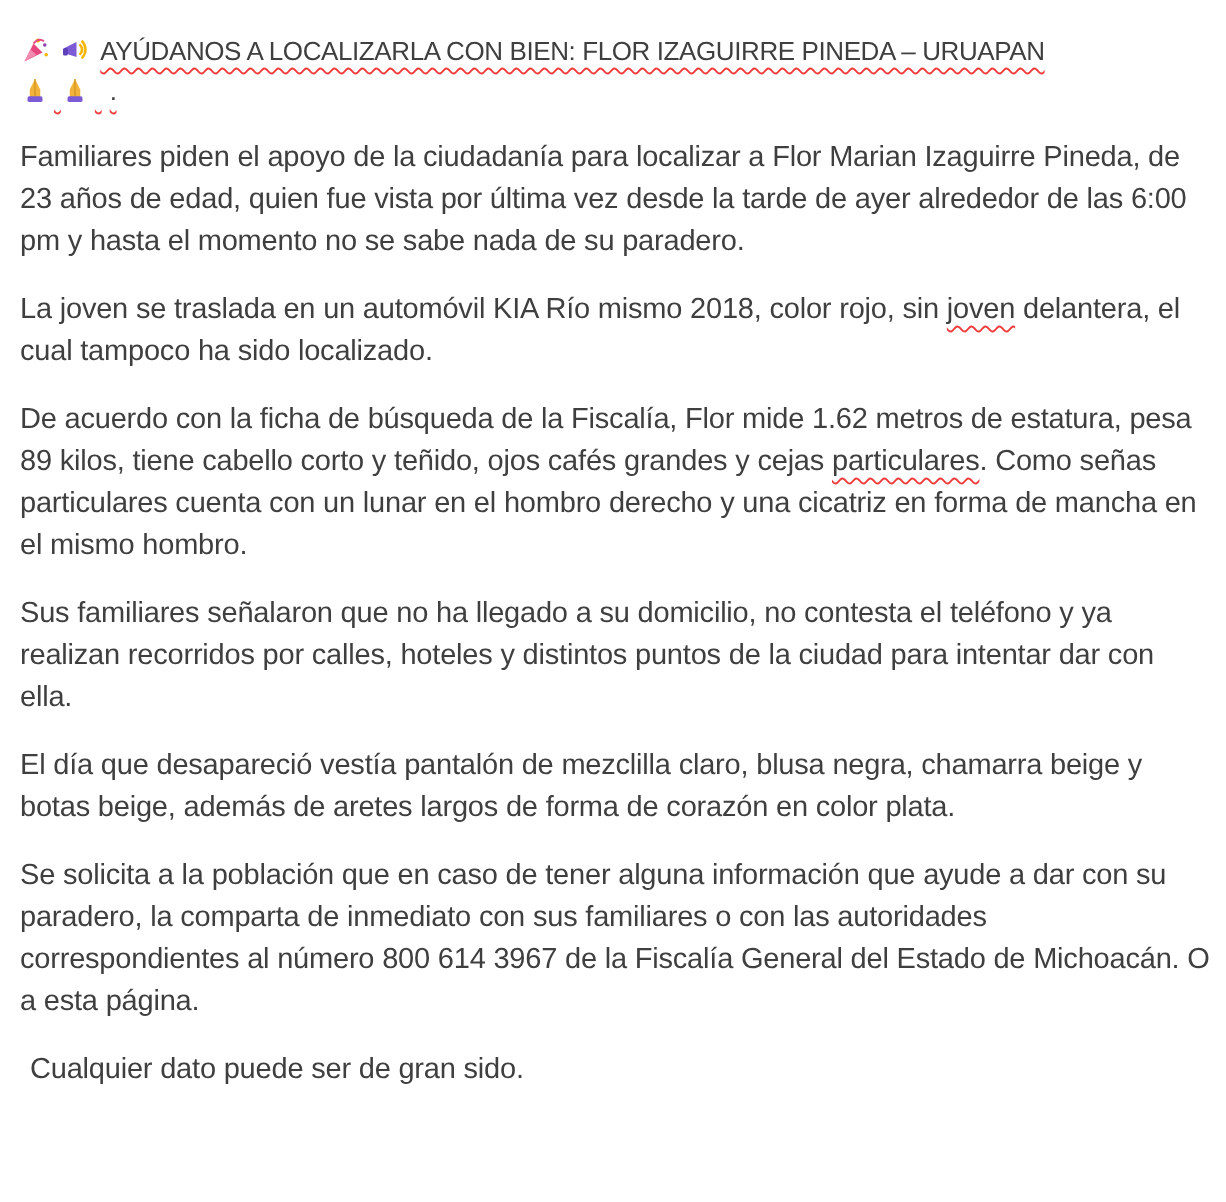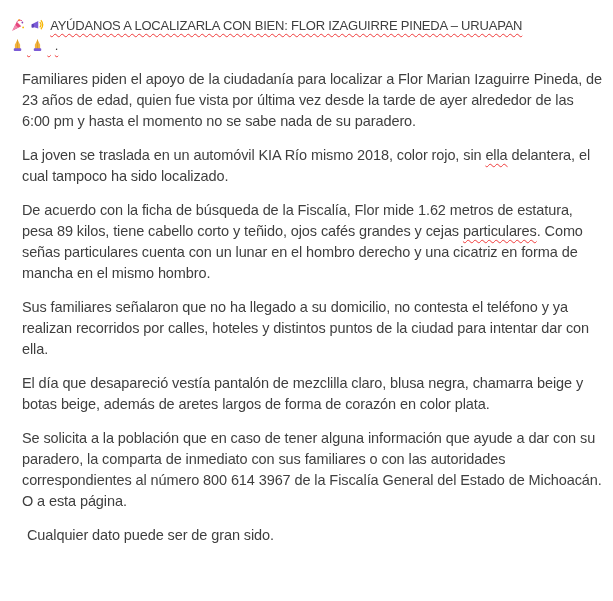--- a/index.html
+++ b/index.html
@@ -31,21 +31,21 @@
   .title-main {
     white-space: nowrap;
   }
   .title-tail {
     display: block;
   }
   .para {
     font-size: 14.5px;
     line-height: 21px;
     letter-spacing: -0.1px;
-    margin: 0 0 13px 12px;
+    margin: 0 0 13px 0;
   }
   .indent {
     padding-left: 5px;
   }
   .misspelled {
     text-decoration-line: underline;
     text-decoration-style: wavy;
     text-decoration-color: #f03b3b;
     text-decoration-thickness: 1px;
     text-underline-offset: 3px;
@@ -103,21 +103,21 @@
           <path d="M10 2 L10 14.5" stroke="#d99a24" stroke-width="1" fill="none"></path>
           <rect x="5" y="13.5" width="10" height="3.8" rx="1.2" fill="#7b5bd6"></rect>
         </svg>
       </span>
       <span class="tail-period">.</span>
     </span>
   </h1>
 
   <div id="article-body">
       <p class="para"><span>Familiares piden el apoyo de la ciudadanía para localizar a Flor Marian Izaguirre Pineda, de 23 años de edad, quien fue vista por última vez desde la tarde de ayer alrededor de las 6:00 pm y hasta el momento no se sabe nada de su paradero.</span></p>
-      <p class="para"><span>La joven se traslada en un automóvil KIA Río mismo 2018, color rojo, sin </span><span class="misspelled">ella</span><span> delantera, el cual tampoco ha sido localizado.</span></p>
+      <p class="para"><span>La joven se traslada en un automóvil KIA Río mismo 2018, color rojo, sin </span><span class="misspelled">joven</span><span> delantera, el cual tampoco ha sido localizado.</span></p>
       <p class="para"><span>De acuerdo con la ficha de búsqueda de la Fiscalía, Flor mide 1.62 metros de estatura, pesa 89 kilos, tiene cabello corto y teñido, ojos cafés grandes y cejas </span><span class="misspelled">particulares</span><span>. Como señas particulares cuenta con un lunar en el hombro derecho y una cicatriz en forma de mancha en el mismo hombro.</span></p>
       <p class="para"><span>Sus familiares señalaron que no ha llegado a su domicilio, no contesta el teléfono y ya realizan recorridos por calles, hoteles y distintos puntos de la ciudad para intentar dar con ella.</span></p>
       <p class="para"><span>El día que desapareció vestía pantalón de mezclilla claro, blusa negra, chamarra beige y botas beige, además de aretes largos de forma de corazón en color plata.</span></p>
       <p class="para"><span>Se solicita a la población que en caso de tener alguna información que ayude a dar con su paradero, la comparta de inmediato con sus familiares o con las autoridades correspondientes al número 800 614 3967 de la Fiscalía General del Estado de Michoacán. O a esta página.</span></p>
       <p class="para indent"><span>Cualquier dato puede ser de gran sido.</span></p>
     </div>
 
 </div>
 
 </body></html>

